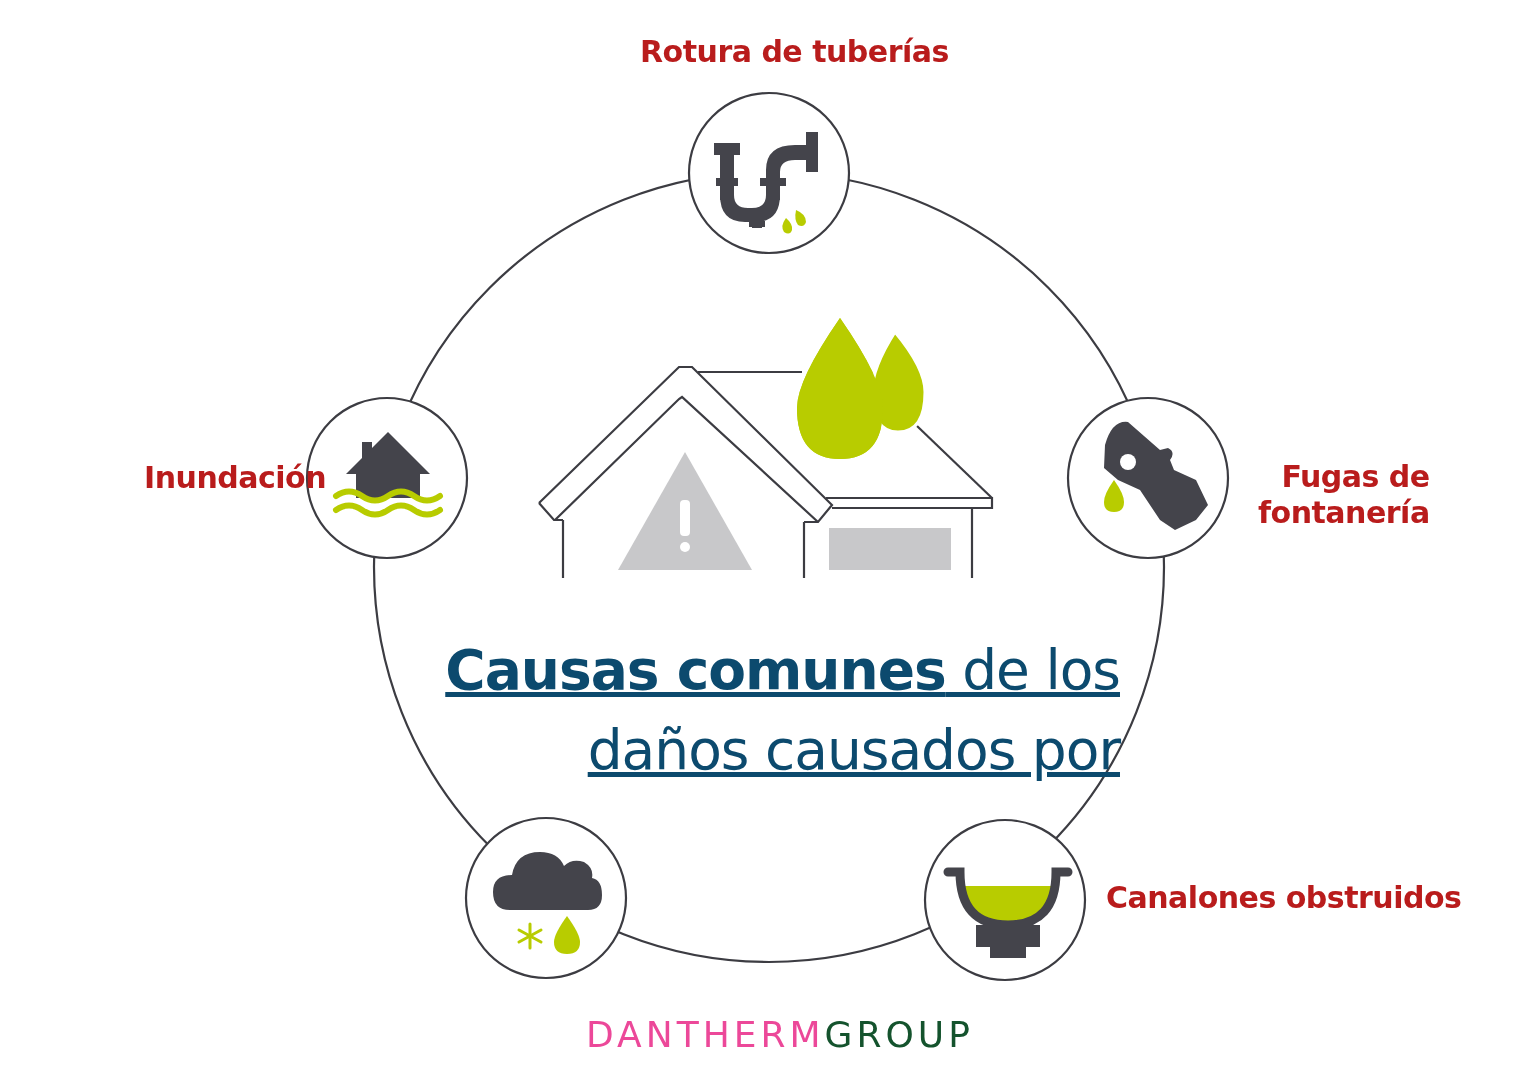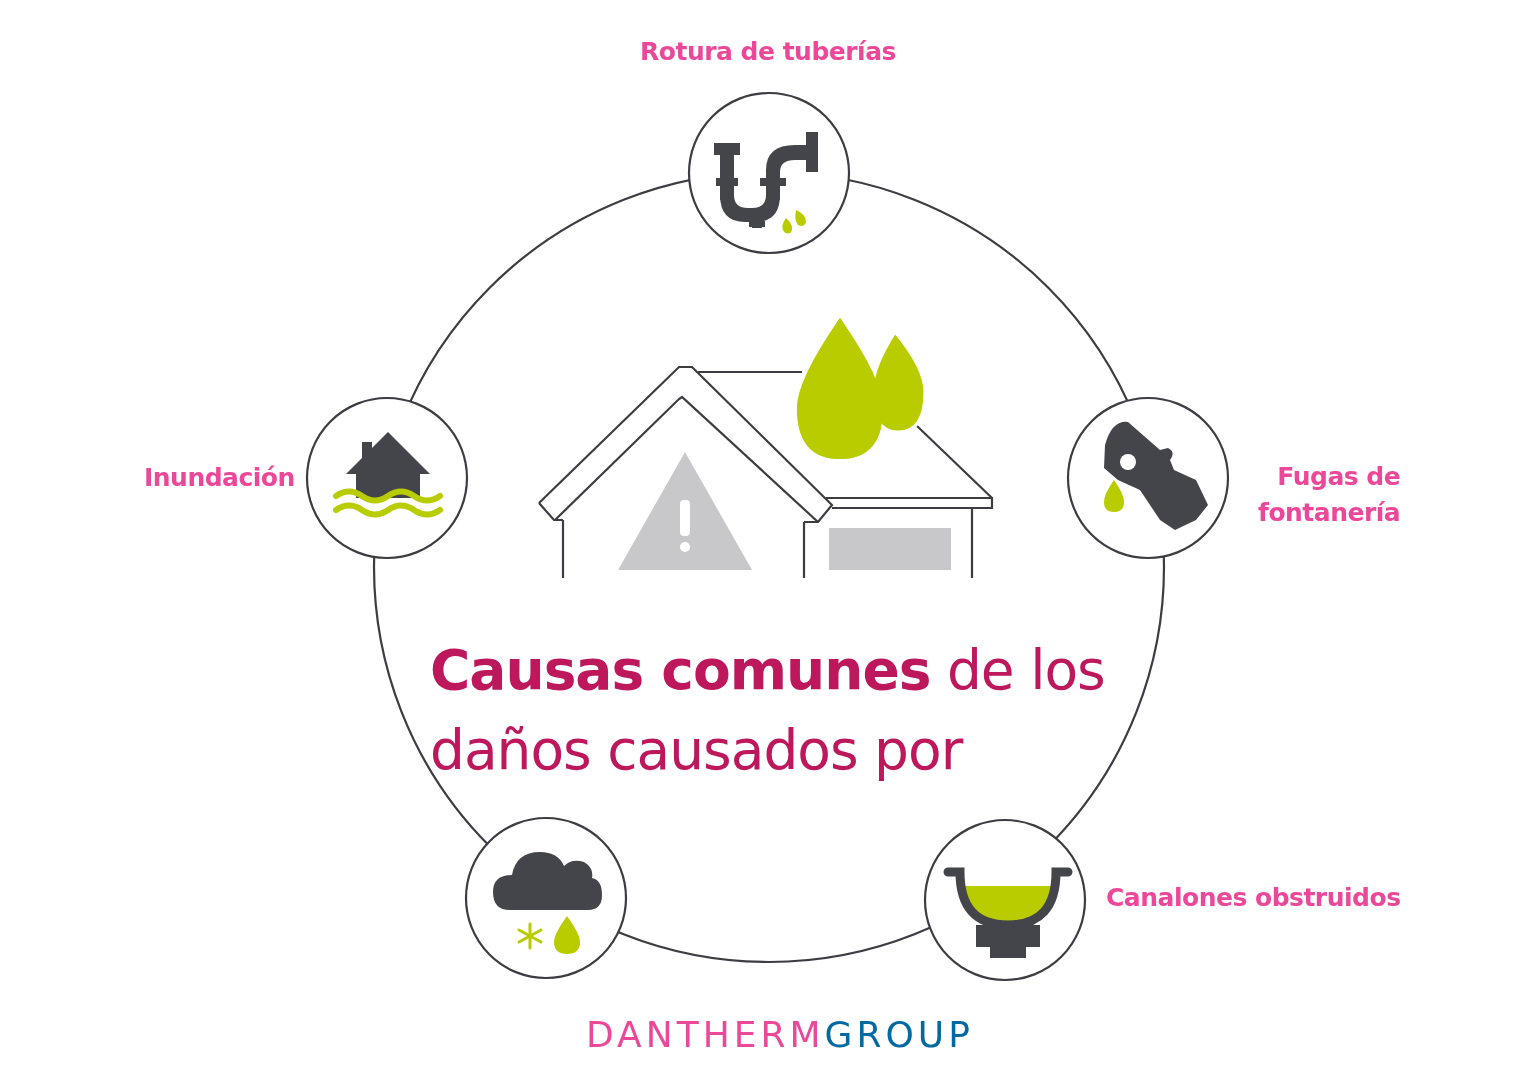--- a/index.html
+++ b/index.html
@@ -1,29 +1,29 @@
 <!DOCTYPE html>
 <html><head>
 <meta charset="utf-8">
 <style>
   html, body { margin:0; padding:0; background:#ffffff; }
   body { width:1537px; height:1091px; position:relative; overflow:hidden;
          font-family:"DejaVu Sans","Liberation Sans",sans-serif; color:#44444b; }
   #diagram { position:absolute; left:0; top:0; width:1537px; height:1091px; }
-  .label { position:absolute; font-weight:bold; font-size:25px; color:#ec4899;
+  .label { position:absolute; font-weight:bold; font-size:30px; color:#b91c1c;
            line-height:36px; letter-spacing:-0.5px; }
   .label span { display:block; }
-  .title { position:absolute; left:430px; top:630px; width:690px; text-align:left;
-           font-size:55px; line-height:80px; color:#be185d; letter-spacing:-1px; }
+  .title { position:absolute; left:430px; top:630px; width:690px; text-align:right;
+           font-size:55px; line-height:80px; color:#0c4a6e; letter-spacing:-1px;text-decoration:underline; }
   .title .bold { font-weight:bold; }
   .title .light { font-weight:normal; font-family:"DejaVu Sans",sans-serif; }
   .logo { position:absolute; left:586px; top:1014px; font-size:36px; letter-spacing:4px;
           font-family:"DejaVu Sans",sans-serif; }
   .logo .a { color:#ec4899; }
-  .logo .b { color:#0369a1; }
+  .logo .b { color:#14532d; }
 </style>
 </head>
 <body>
 
 <svg id="diagram" width="1537" height="1091" viewBox="0 0 1537 1091">
 
   <circle cx="769" cy="567" r="395" fill="none" stroke="#3c3c42" stroke-width="2.2"></circle>
 
   <g>
     <circle cx="769" cy="173" r="80" fill="#fff" stroke="#3c3c42" stroke-width="2.2"></circle>

